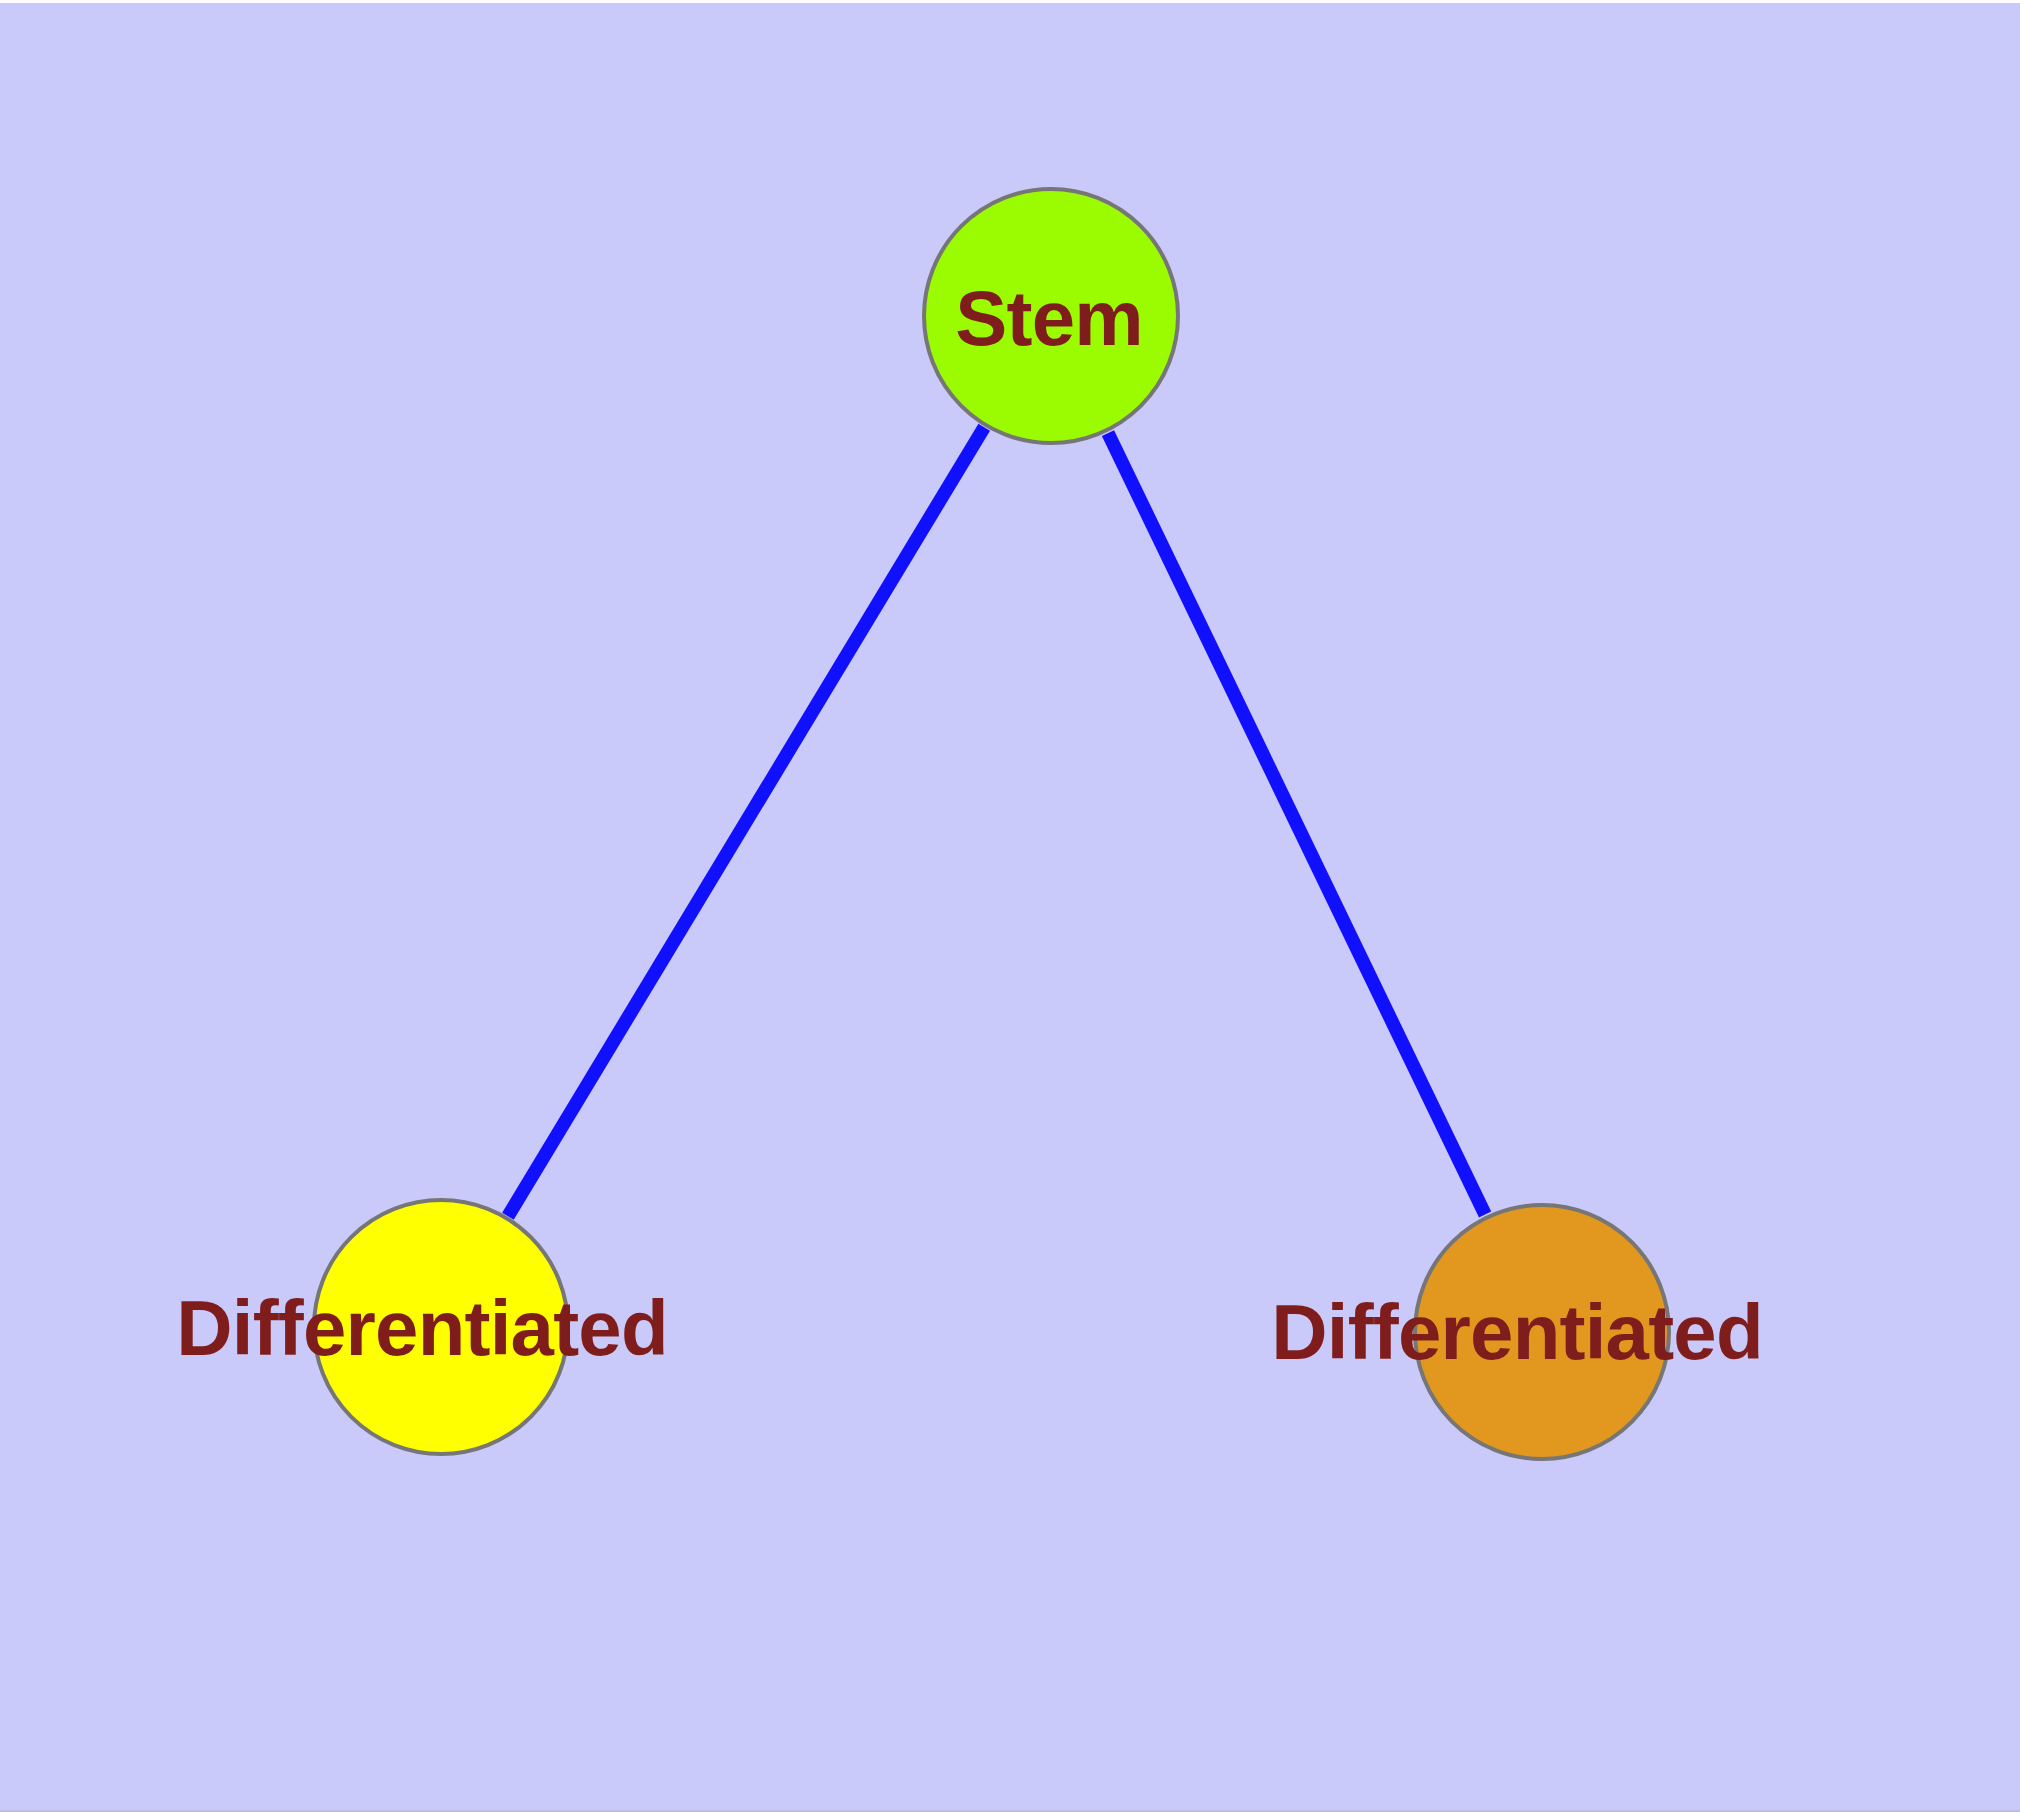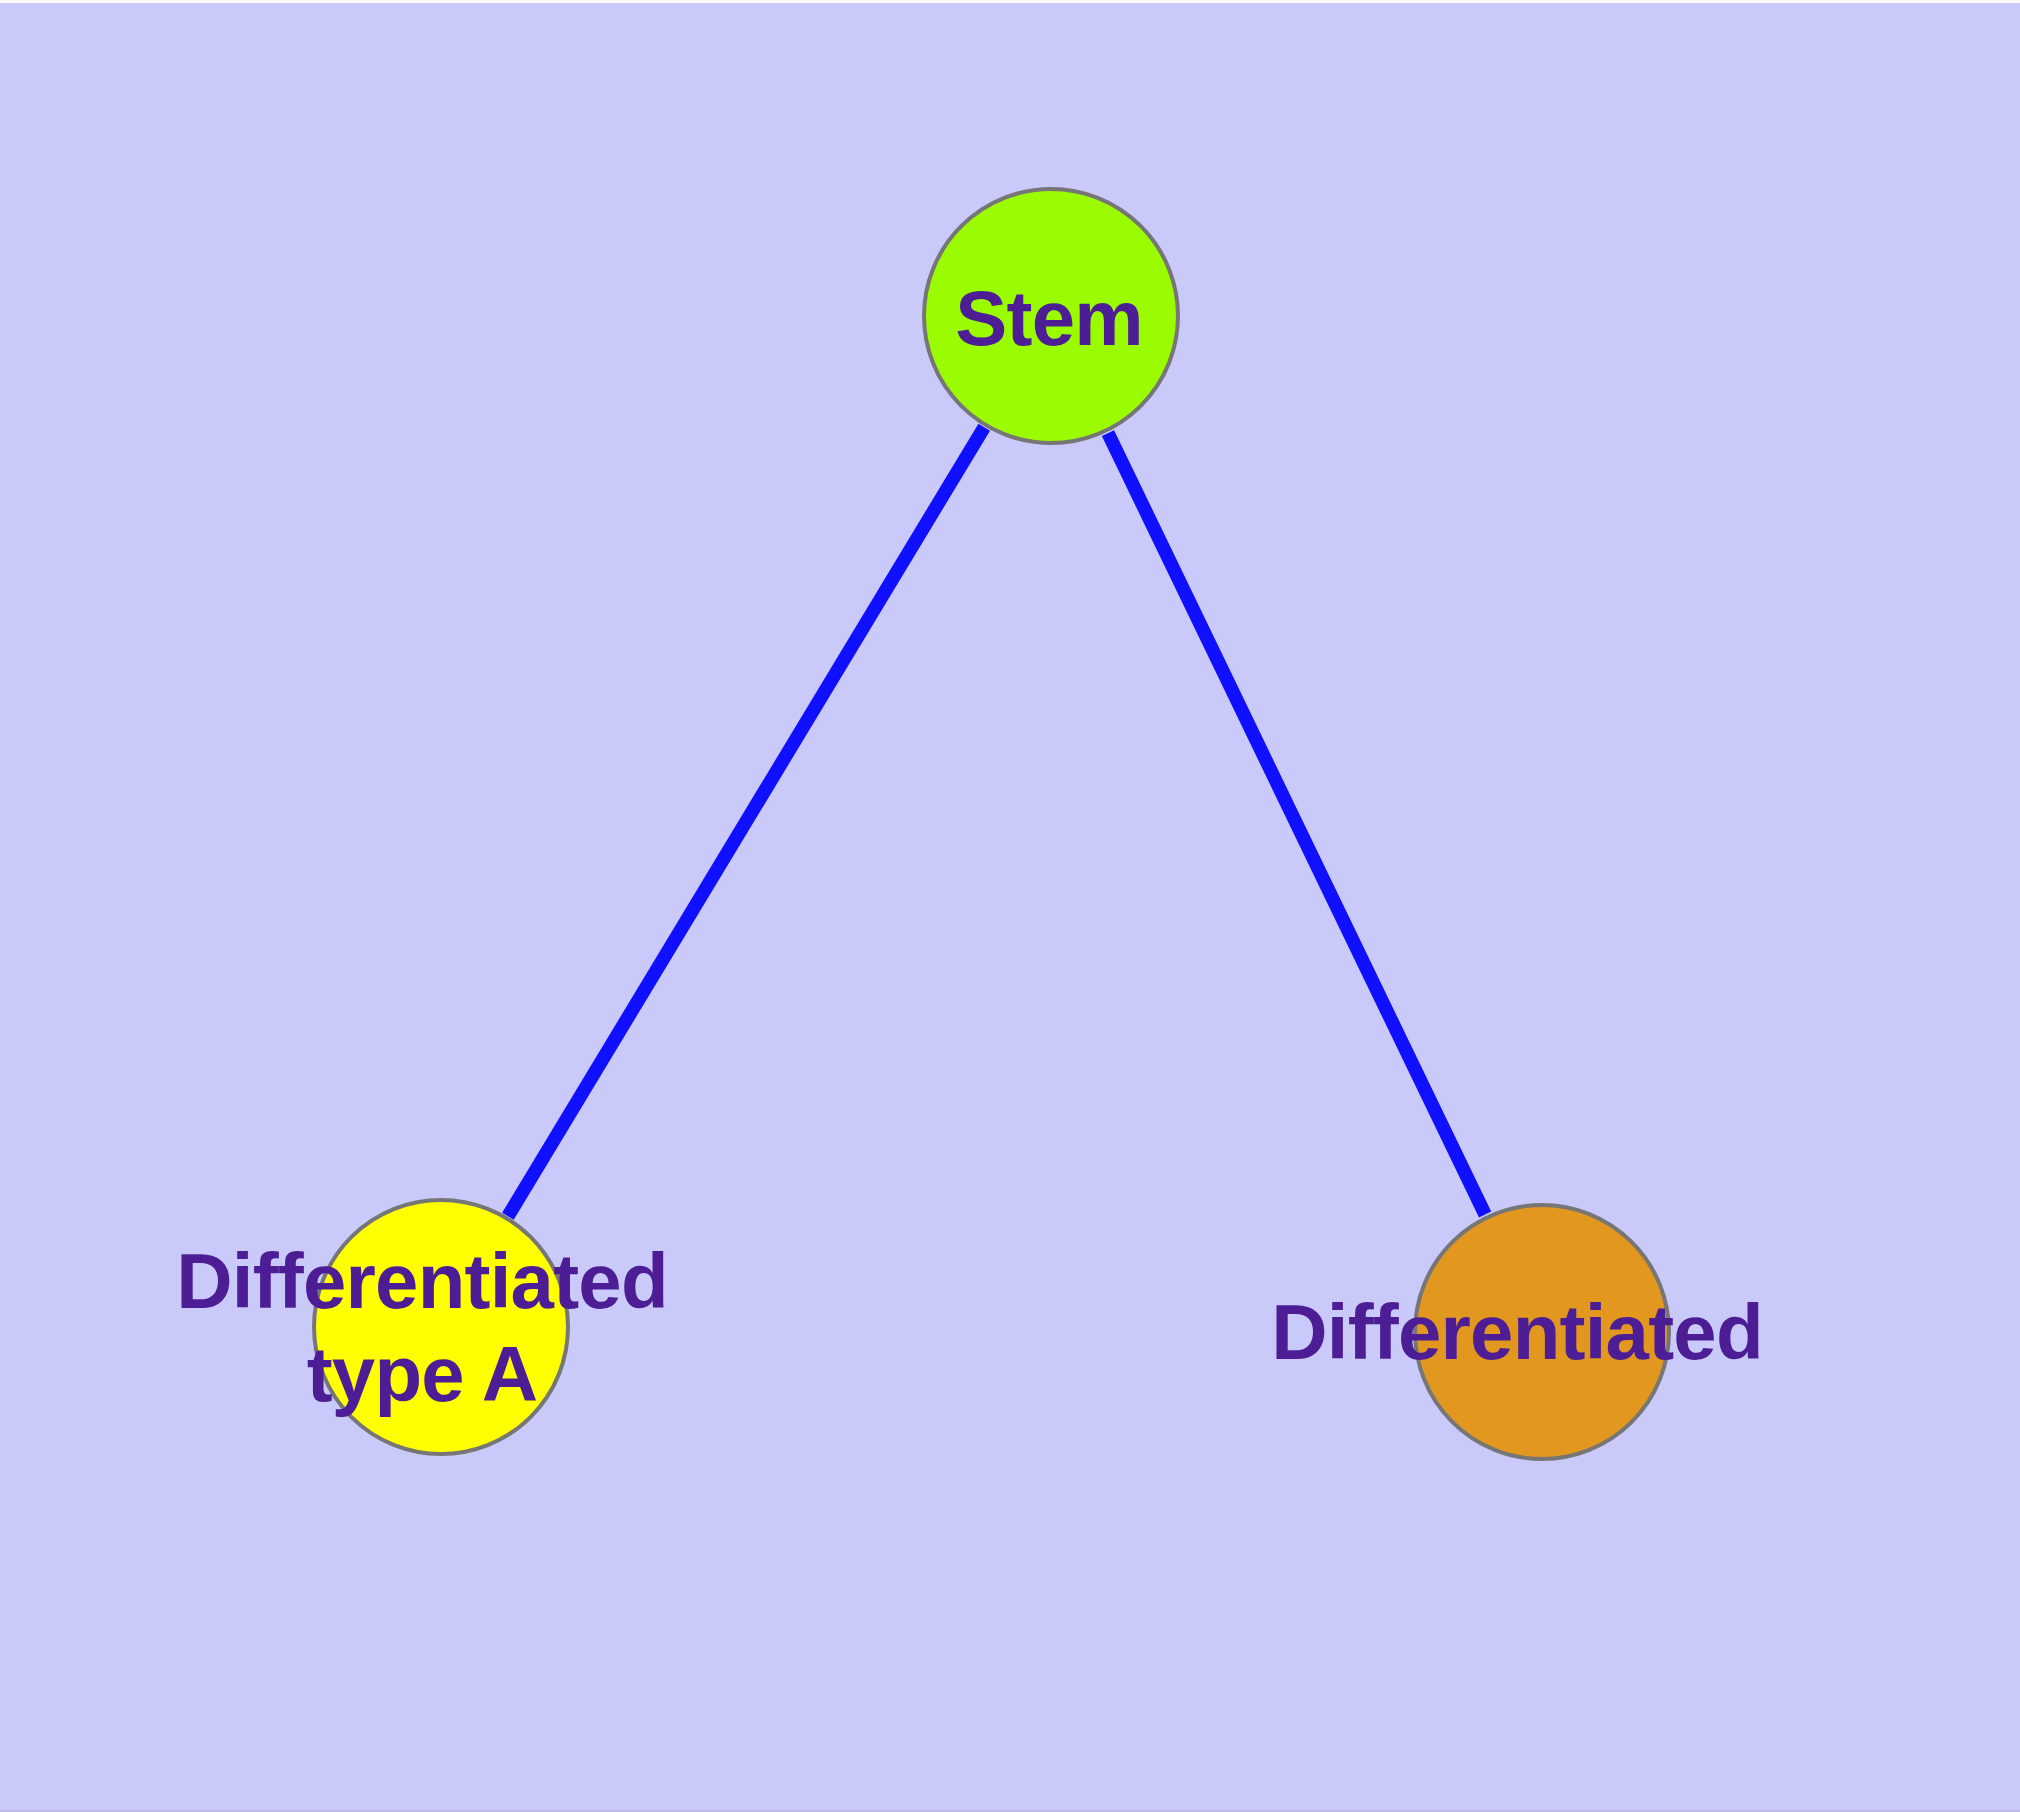--- a/index.html
+++ b/index.html
@@ -47,21 +47,21 @@
     border: 4.2px solid #767676; 
     border-radius: 50%;
   }
   #node-stem   { left: 922px; top: 187px;  }
   #node-type-a { left: 312px;  top: 1198px; }
   #node-type-b { left: 1413px; top: 1203px; }
   .label {
     position: absolute;
     transform: translate(-50%, -50%);
     text-align: center;
-    color: #4c1d95;
+    color: #7f1d1d;
     font-weight: bold;
     font-size: 78px;
     line-height: 93px;
     letter-spacing: -0.8px;
     white-space: nowrap;
   }
   .label .line { display: block; }
   #label-stem   { left: 1049px; top: 318px;  }
   #label-type-a { left: 422px;  top: 1328px; }
   #label-type-b { left: 1517px; top: 1332px; }
@@ -83,21 +83,20 @@
   <div class="node" id="node-type-a" style="background: rgb(255, 255, 0); border-color: rgb(118, 118, 118);"></div>
 
   <div class="node" id="node-type-b" style="background: rgb(226, 151, 30); border-color: rgb(118, 118, 118);"></div>
 
   <div class="label" id="label-stem">
     <span class="line">Stem</span>
   </div>
 
   <div class="label" id="label-type-a">
     <span class="line">Differentiated</span>
-    <span class="line">type A</span>
   </div>
 
   <div class="label" id="label-type-b">
     <span class="line">Differentiated</span>
   </div>
 
   <div class="artifact-bottom"></div>
 </div>
 
 

